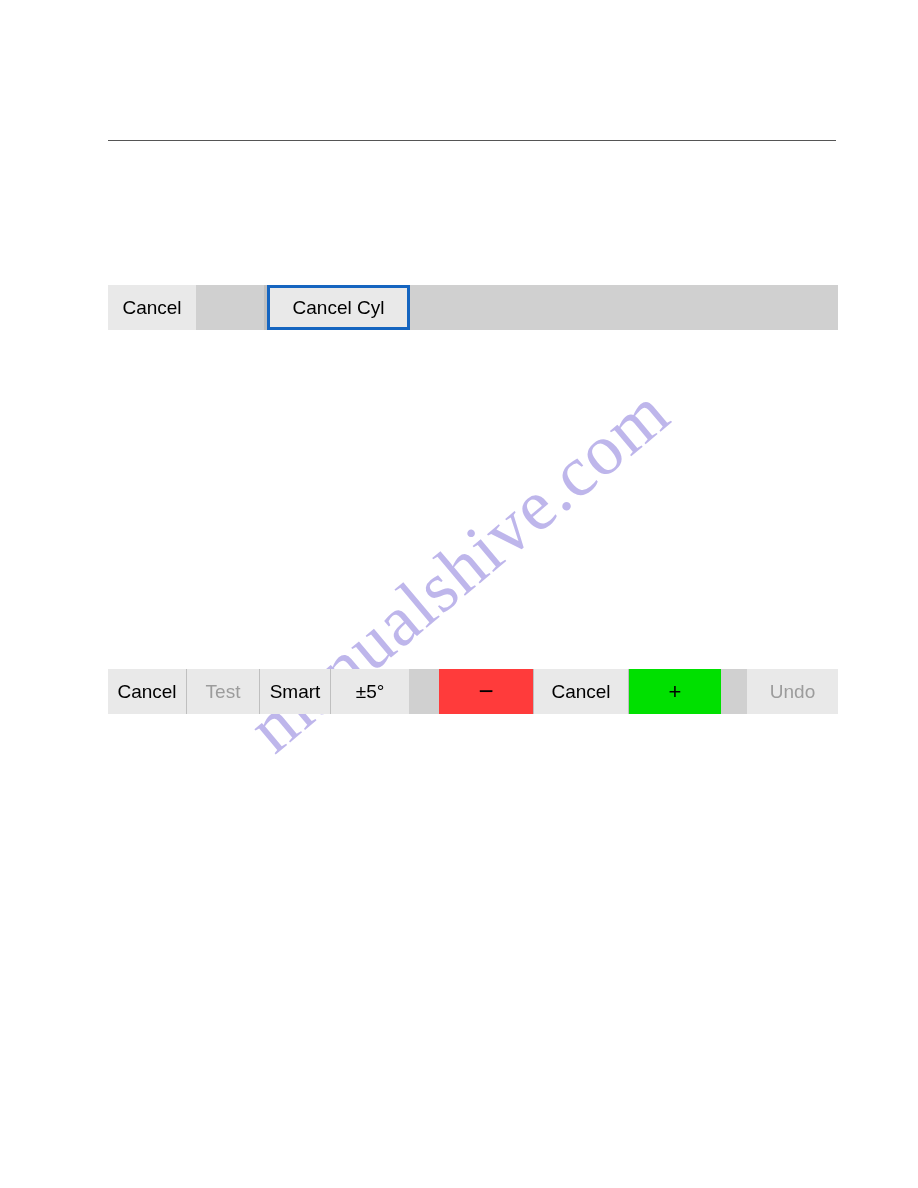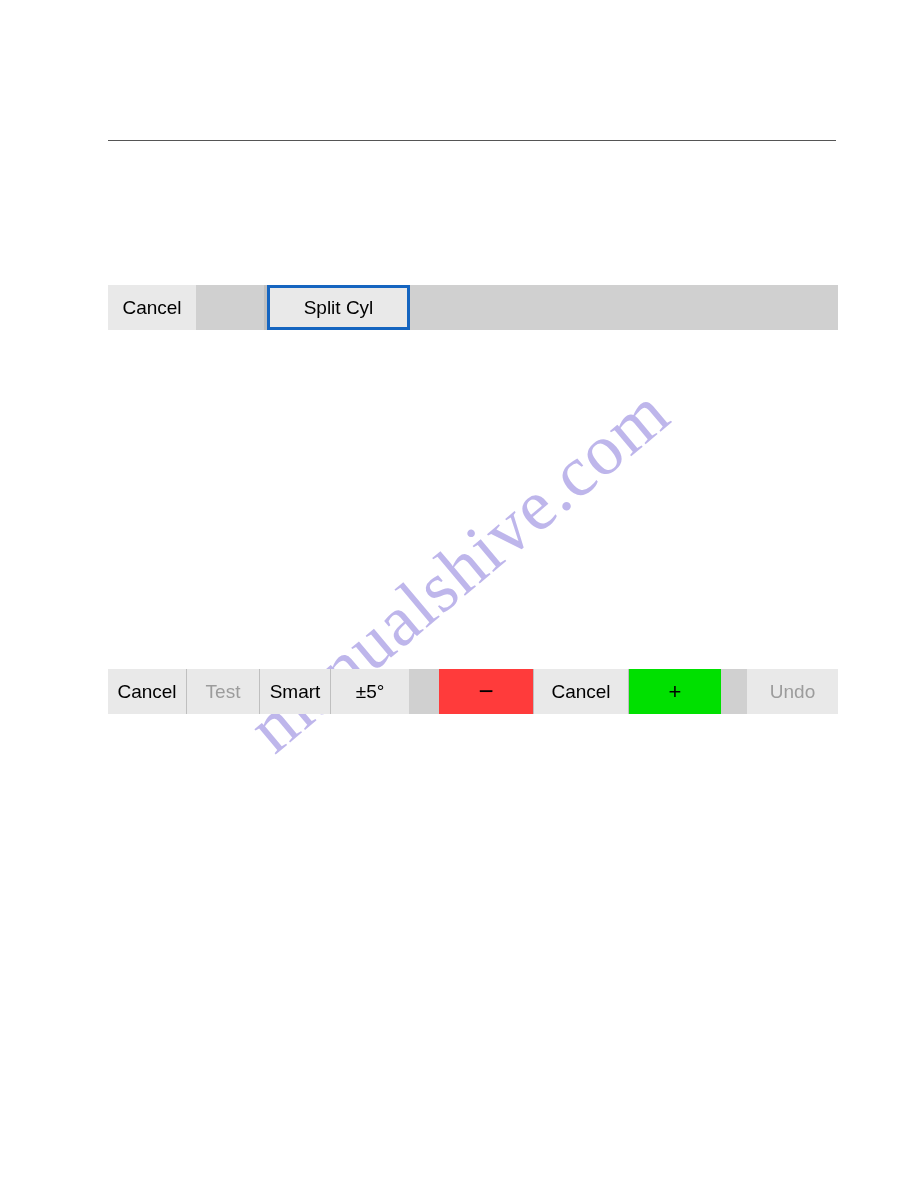--- a/index.html
+++ b/index.html
@@ -101,21 +101,21 @@
 
   <div class="top-bar">
     <div class="seg bg-light" style="width:88px">
       <span>Cancel</span>
     </div>
     <div class="seg bg-dark" style="width:68px"></div>
     <div class="vsep"></div>
     <div class="vsep"></div>
     <div class="vsep"></div>
     <div class="seg bg-light selected" style="width:143px">
-      <span>Split Cyl</span>
+      <span>Cancel Cyl</span>
     </div>
     <div class="seg bg-dark" style="flex:1"></div>
   </div>
 
   <div class="bottom-bar">
     <div class="seg bg-light" style="width:78px">
       <span>Cancel</span>
     </div>
     <div class="vsep"></div>
     <div class="seg bg-light grey-text" style="width:72px">

